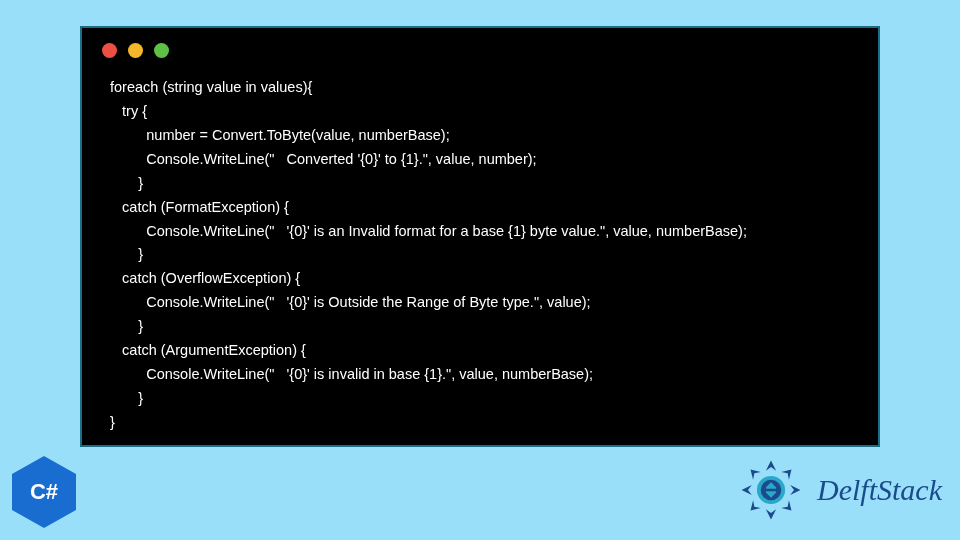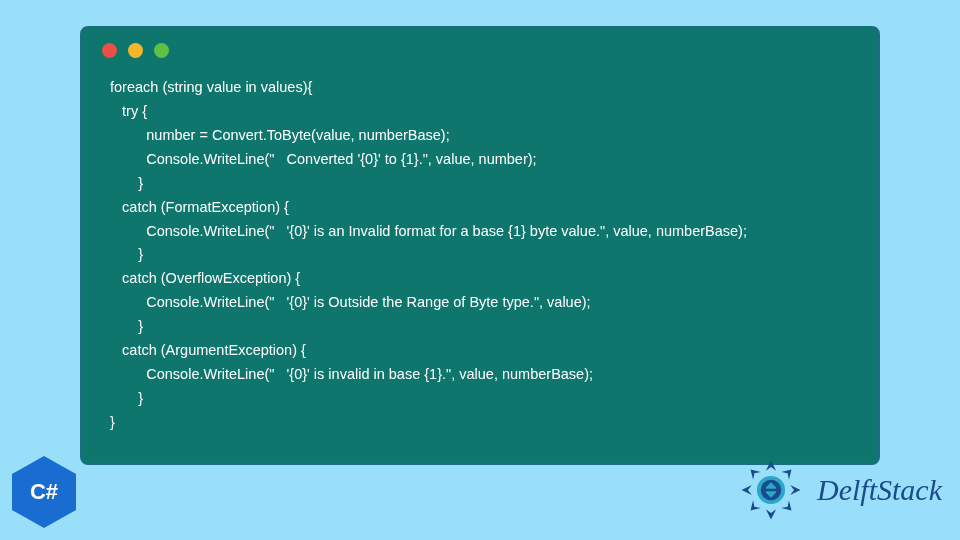--- a/index.html
+++ b/index.html
@@ -9,24 +9,23 @@
     background: #99dff9;
     font-family: -apple-system, BlinkMacSystemFont, "Segoe UI", Arial, sans-serif;
     position: relative;
     overflow: hidden;
   }
   .code-window {
     position: absolute;
     top: 26px;
     left: 80px;
     right: 80px;
-    background: #0f766e;
+    background: #000000;
     border: 2px solid #1a6d85;
-    border-radius: 8px;
-    padding-bottom: 18px;
+    border-radius: 0;
   }
   .window-controls {
     display: flex;
     gap: 11px;
     padding: 15px 20px 8px 20px;
   }
   .dot {
     width: 15px;
     height: 15px;
     border-radius: 50%;

